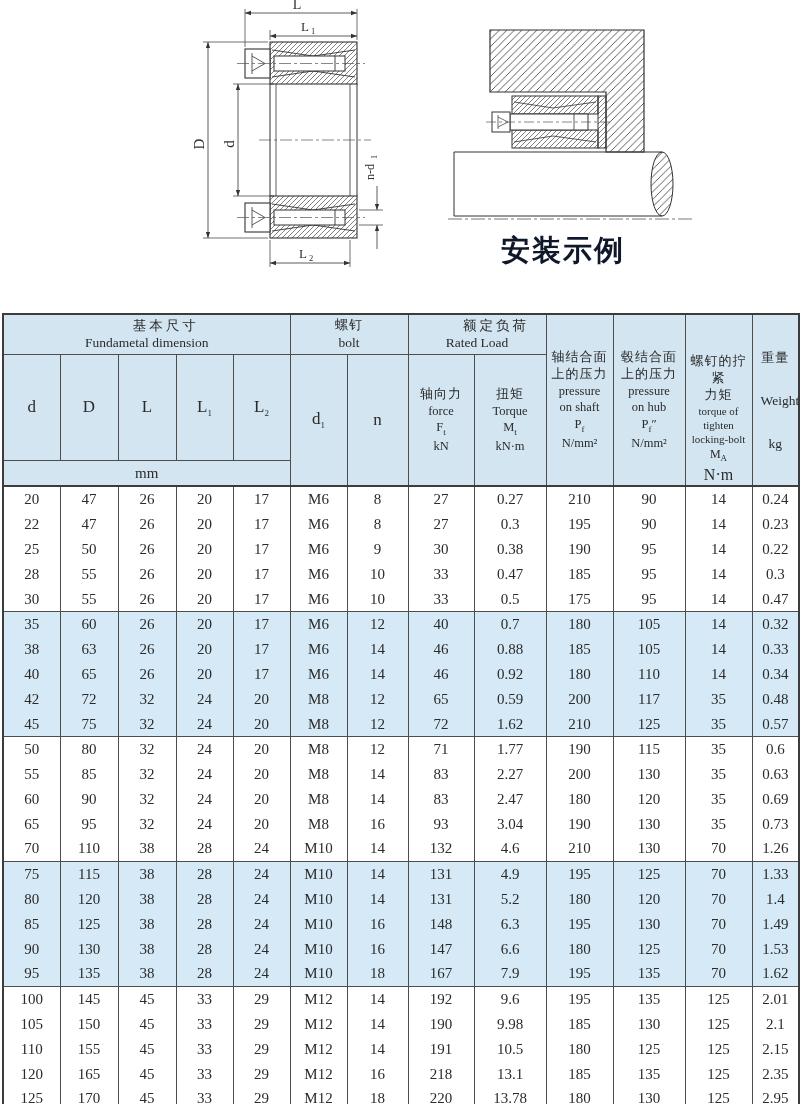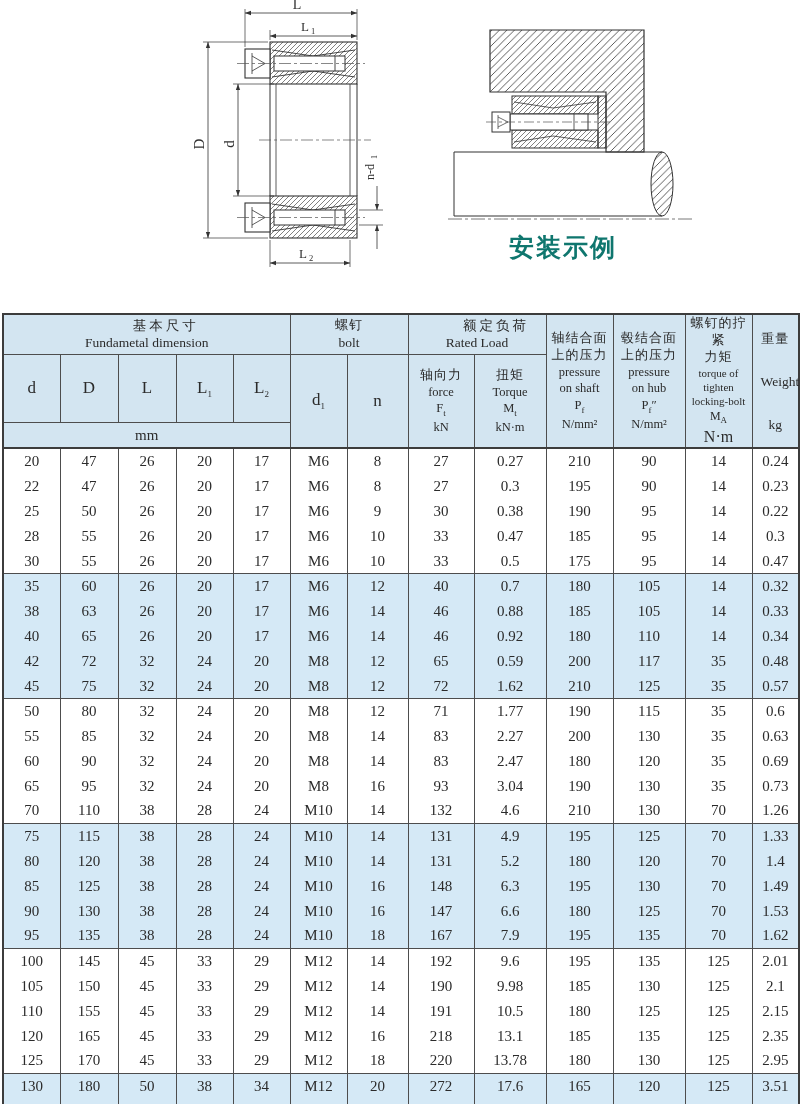--- a/index.html
+++ b/index.html
@@ -1,34 +1,34 @@
 <!DOCTYPE html>
 <html><head>
 <meta charset="utf-8">
 <style>
   html,body{margin:0;padding:0;background:#ffffff;}
   .page{position:relative;width:800px;height:1104px;background:#fff;overflow:hidden;
         font-family:"Liberation Serif",serif;color:#2b2b2b;}
   svg text{font-family:"Liberation Serif",serif;fill:#2f2f2f;}
   .caption{position:absolute;left:498px;top:231px;width:130px;text-align:center;
-           font-size:25px;font-weight:bold;color:#0f766e;letter-spacing:2px;}
+           font-size:29px;font-weight:bold;color:#0f172a;letter-spacing:2px;}
   table.spec{position:absolute;left:2px;top:313px;width:796px;border-collapse:collapse;
              table-layout:fixed;border:2px solid #3c3c3c;}
   .spec th,.spec td{border:1px solid #4d4d4d;text-align:center;vertical-align:middle;
              padding:0;font-weight:normal;}
   .spec thead th{background:#d3e5f1;}
   .spec tbody td{height:24.8px;font-size:15px;border-top:none;border-bottom:none;background:#fff;}
   .spec tbody tr.blue td{background:#d5e9f6;}
   .spec tbody tr.group-start td{border-top:1.6px solid #4d4d4d;}
   .spec tbody tr:first-child td{border-top:2px solid #3c3c3c;}
   .zh{font-size:13.5px;letter-spacing:3px;padding-left:38px;}
   .zh2{font-size:13px;letter-spacing:1px;}
   .en{font-size:13.5px;}
   .sm{font-size:12.5px;line-height:1.25;}
-  .tiny{font-size:11px;line-height:1.3;}
+  .tiny{font-size:11px;line-height:1.3;margin-top:38px;}
   .symcell{font-size:17px;}
   sub{font-size:9px;}
   .stack{display:flex;flex-direction:column;justify-content:center;line-height:1.3;}
   .spread{display:flex;flex-direction:column;justify-content:space-between;height:103px;padding:5px 8px;}
   .h40{height:40px;} .h48{height:48px;} .h26{height:26px;}
 </style>
 </head>
 <body>
 
 <div class="page">

